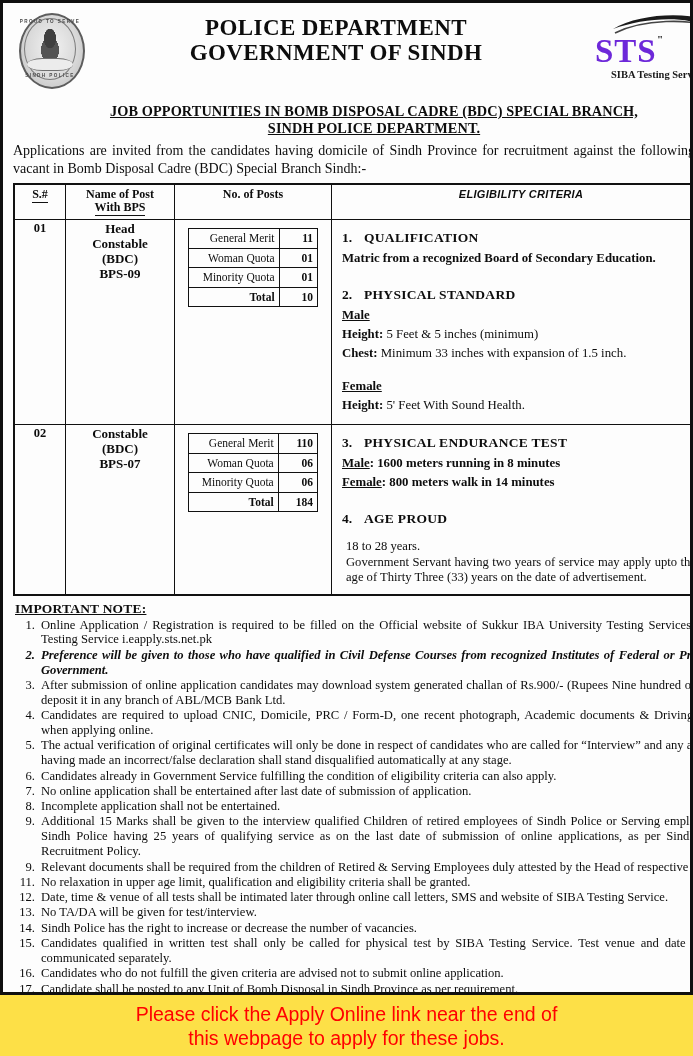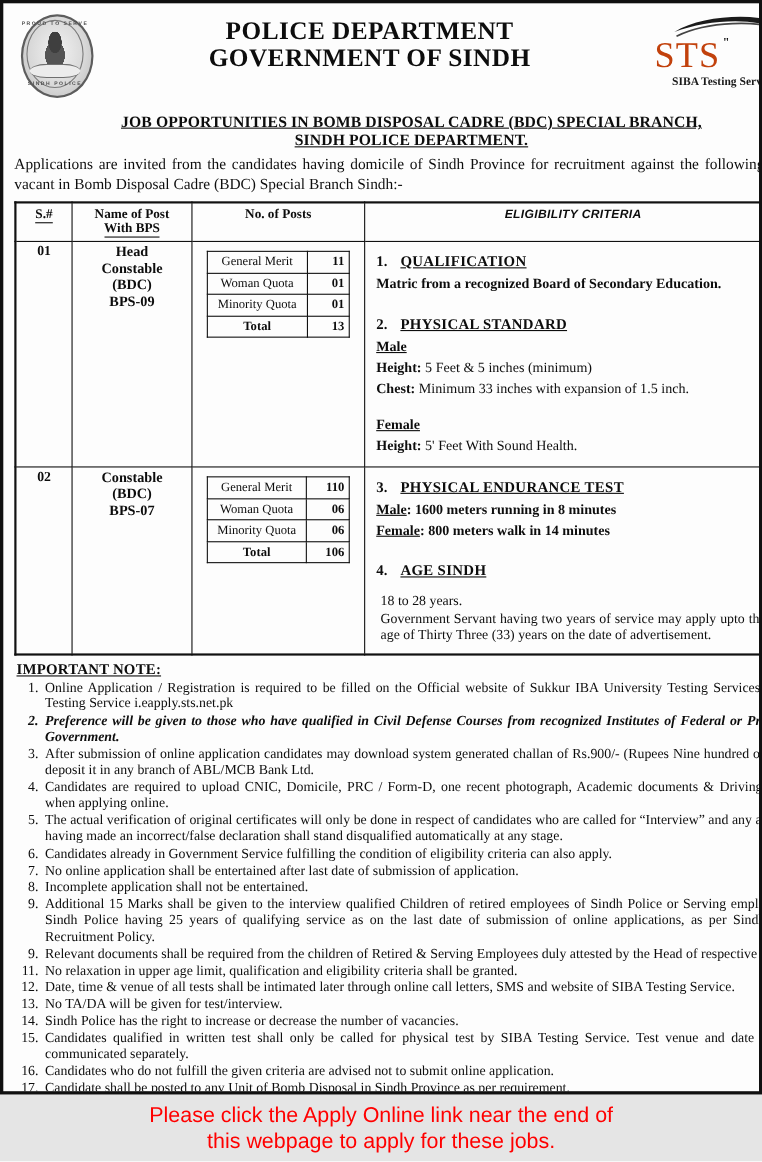--- a/index.html
+++ b/index.html
@@ -120,24 +120,24 @@
   }
   .sts-swoosh {
     position: absolute;
     right: 6px; top: 4px;
     width: 118px; height: 42px;
   }
   .sts-word {
     position: absolute;
     left: 10px; top: 24px;
     font-family: "Liberation Serif", serif;
-    font-weight: normal;
+    font-weight: bold;
     font-size: 33px;
     letter-spacing: 1px;
-    color: #c2410c;
+    color: #6d28d9;
   }
   .sts-tm {
     position: absolute;
     left: 72px; top: 24px;
     font-size: 11px;
     font-weight: bold;
   }
   .sts-sub {
     position: absolute;
     left: 8px; top: 60px;
@@ -223,34 +223,34 @@
     width: 130px;
     margin: 0 auto;
     border: 1.5px solid #111;
   }
   table.quota td {
     border: 1px solid #111;
     font-size: 11.5px;
     padding: 3px 4px;
     line-height: 12.5px;
   }
-  table.quota td.qname { text-align: center; width: 92px; }
+  table.quota td.qname { text-align: right; width: 92px; }
   table.quota td.qval  { text-align: right; font-weight: bold; width: 34px; }
   table.quota tr.total td { font-weight: bold; }
   table.quota tr.total td.qname { font-weight: bold; margin-top: 44px; }
 
   
   .crit-head {
     font-size: 13.5px;
     font-weight: bold;
     margin: 4px 0 4px 0;
     display: flex;
   }
   .crit-num { width: 22px; flex: 0 0 22px; }
-  .crit-title { text-decoration: underline; letter-spacing: 0.3px; }
+  .crit-title { letter-spacing: 0.3px; }
   .crit-body {
     font-size: 12.8px;
     line-height: 16px;
     margin: 0 0 3px 0;
   }
   .crit-body b { font-weight: bold; }
   .u-bold { font-weight: bold; text-decoration: underline; }
   .gap-sm { height: 8px; }
   .gap-md { height: 14px; }
   .age-body {
@@ -296,21 +296,21 @@
   ol.notes li.em .n, ol.notes li.em .t { font-weight: bold; font-style: italic; }
 
   
   #apply-banner {
     width: 693px;
     height: 61px;
     box-sizing: border-box;
     display: flex;
     align-items: center;
     justify-content: center;
-    background: #e5e5e5;
+    background: #fde047;
   }
   #apply-banner .txt {
     text-align: center;
     font-family: "Liberation Sans", sans-serif;
     font-size: 19.5px;
     line-height: 24px;
     font-weight: normal;
   }
 </style>
 </head>
@@ -393,21 +393,21 @@
               <tr>
                 <td class="qname">Woman Quota</td>
                 <td class="qval">01</td>
               </tr>
               <tr>
                 <td class="qname">Minority Quota</td>
                 <td class="qval">01</td>
               </tr>
               <tr class="total">
                 <td class="qname">Total</td>
-                <td class="qval">13</td>
+                <td class="qval">10</td>
               </tr>
             </tbody>
               </table>
           </td>
 
           <td class="elig" rowspan="1">
             <div class="crit-head">
               <span class="crit-num">1.</span>
               <span class="crit-title">QUALIFICATION</span>
             </div>
@@ -459,42 +459,42 @@
               <tr>
                 <td class="qname">Woman Quota</td>
                 <td class="qval">06</td>
               </tr>
               <tr>
                 <td class="qname">Minority Quota</td>
                 <td class="qval">06</td>
               </tr>
               <tr class="total">
                 <td class="qname">Total</td>
-                <td class="qval">106</td>
+                <td class="qval">184</td>
               </tr>
             </tbody>
               </table>
           </td>
           <td class="elig">
             <div class="crit-head">
               <span class="crit-num">3.</span>
               <span class="crit-title">PHYSICAL ENDURANCE TEST</span>
             </div>
             <div class="crit-body">
               <span class="u-bold">Male</span><b>: 1600 meters running in 8 minutes</b>
             </div>
             <div class="crit-body">
               <span class="u-bold">Female</span><b>: 800 meters walk in 14 minutes</b>
             </div>
 
             <div class="gap-md"></div>
 
             <div class="crit-head">
               <span class="crit-num">4.</span>
-              <span class="crit-title">AGE SINDH</span>
+              <span class="crit-title">AGE PROUD</span>
             </div>
             <div class="gap-sm"></div>
             <div class="age-body">18 to 28 years.</div>
             <div class="age-body">Government Servant having two years of service may apply upto the age of Thirty Three (33) years on the date of advertisement.</div>
           </td>
         </tr>
       </tbody>
     </table>
 
     <div class="note-title">IMPORTANT NOTE:</div>

